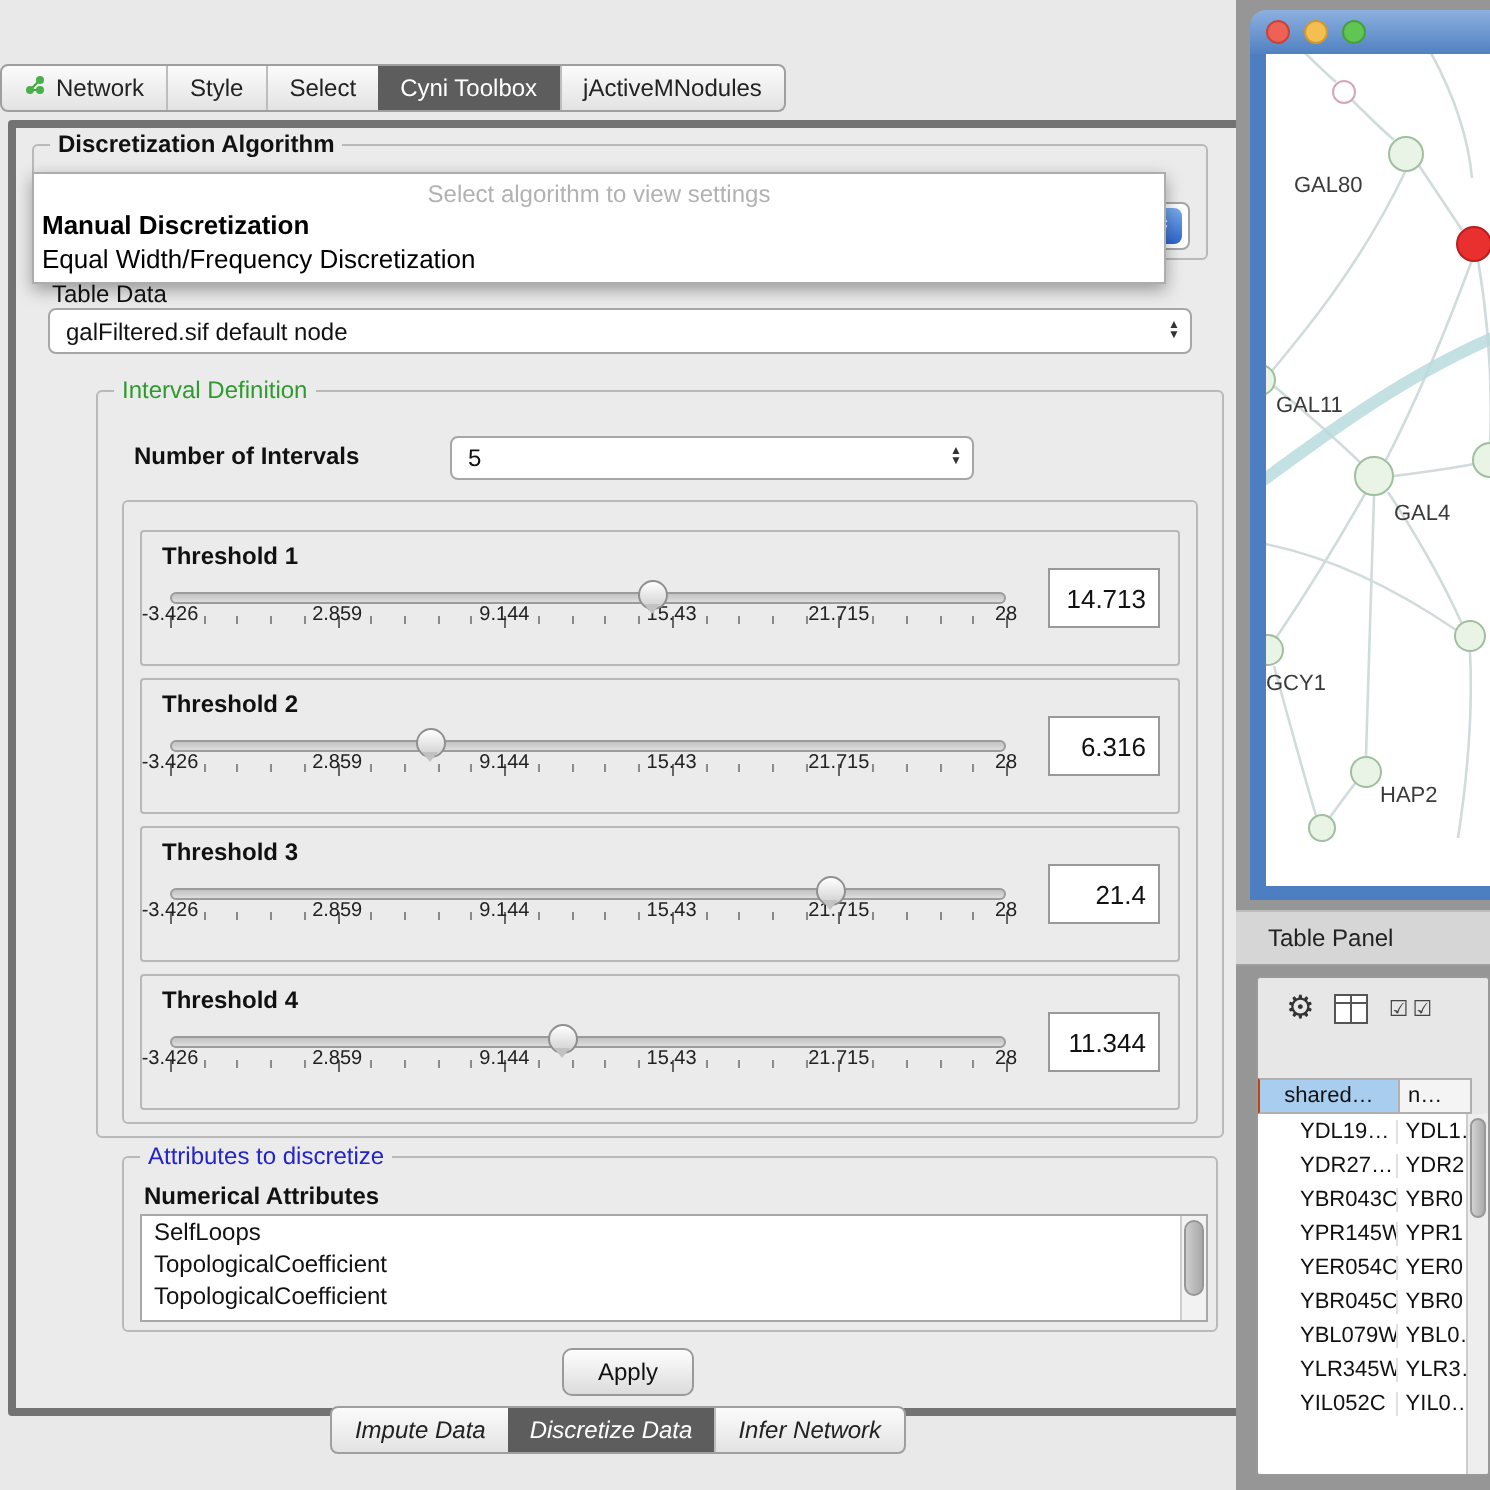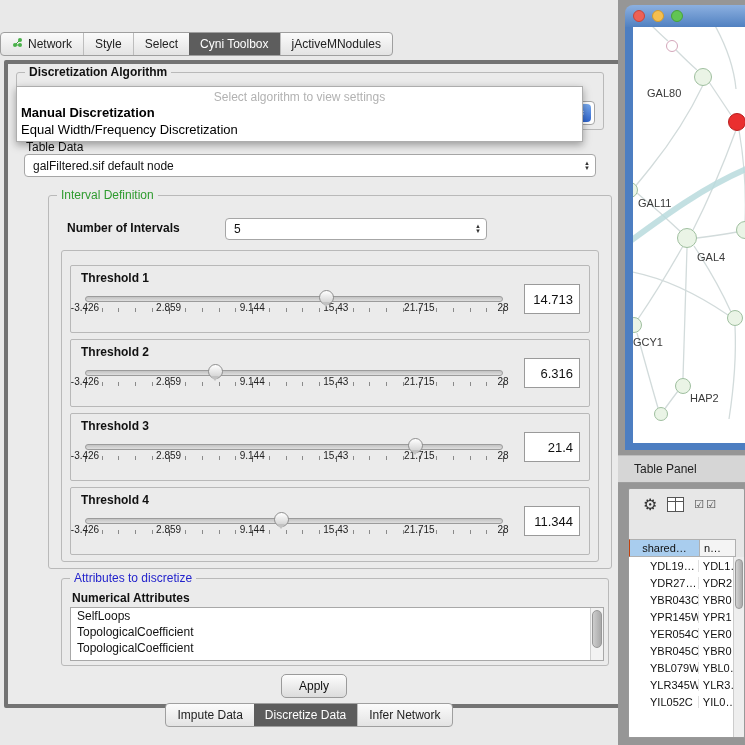--- a/index.html
+++ b/index.html
@@ -49,21 +49,21 @@
   .ticklabel{position:absolute; top:14px; transform:translateX(-50%); font-size:10px; color:#222; white-space:nowrap;}
   .value-box{position:absolute; right:9px; top:18px; width:56px; height:30px; background:#fff; border:1px solid #9a9a9a; font-size:13px; color:#111; display:flex; align-items:center; justify-content:flex-end; padding:0 6px; box-sizing:border-box;}
   
   .listbox{position:absolute; left:8px; top:28px; width:532px; height:52px; background:#fff; border:1px solid #a8a8a8; overflow:hidden;}
   .list-item{font-size:12px; color:#111; line-height:16px; padding:0 6px; white-space:nowrap;}
   .vscroll{position:absolute; right:0; top:0; bottom:0; width:12px; background:#f2f2f2; border-left:1px solid #cfcfcf;}
   .vthumb{position:absolute; left:1px; right:1px; top:2px; height:70%; background:linear-gradient(90deg,#cdcdcd,#a9a9a9); border:1px solid #979797; border-radius:5px;}
   
   .apply-btn{position:absolute; left:273px; top:610px; width:64px; height:22px; background:linear-gradient(#fdfdfd,#dcdcdc); border:1px solid #9a9a9a; border-radius:5px; font-size:12px; color:#111; display:flex; align-items:center; justify-content:center;}
   
-  .bottom-tabs{position:absolute; left:0; top:703px; width:618px; display:flex; justify-content:center;}
+  .bottom-tabs{position:absolute; left:0; top:703px; width:618px; display:flex; justify-content:center;font-style:italic;}
   
   .right-bg{position:absolute; left:618px; top:0; width:127px; height:745px; background:#969696;}
   .net-titlebar{position:absolute; left:625px; top:5px; width:120px; height:22px; background:linear-gradient(#8cb0e0,#5181c1); border-radius:8px 0 0 0; display:flex; align-items:center; padding-left:8px; gap:7px; box-sizing:border-box;}
   .light{width:12px; height:12px; border-radius:50%; box-sizing:border-box;}
   .light.red{background:#ee6156; border:1px solid #c5443c;}
   .light.yellow{background:#f5bf4f; border:1px solid #cf9a30;}
   .light.green{background:#61c554; border:1px solid #47a03c;}
   .net-left-frame{position:absolute; left:625px; top:27px; width:8px; height:416px; background:#4d7ec1;}
   .net-bottom-frame{position:absolute; left:625px; top:443px; width:120px; height:7px; background:#4d7ec1;}
   .net-canvas{position:absolute; left:633px; top:27px; width:112px; height:416px; background:#fff; overflow:hidden;}

